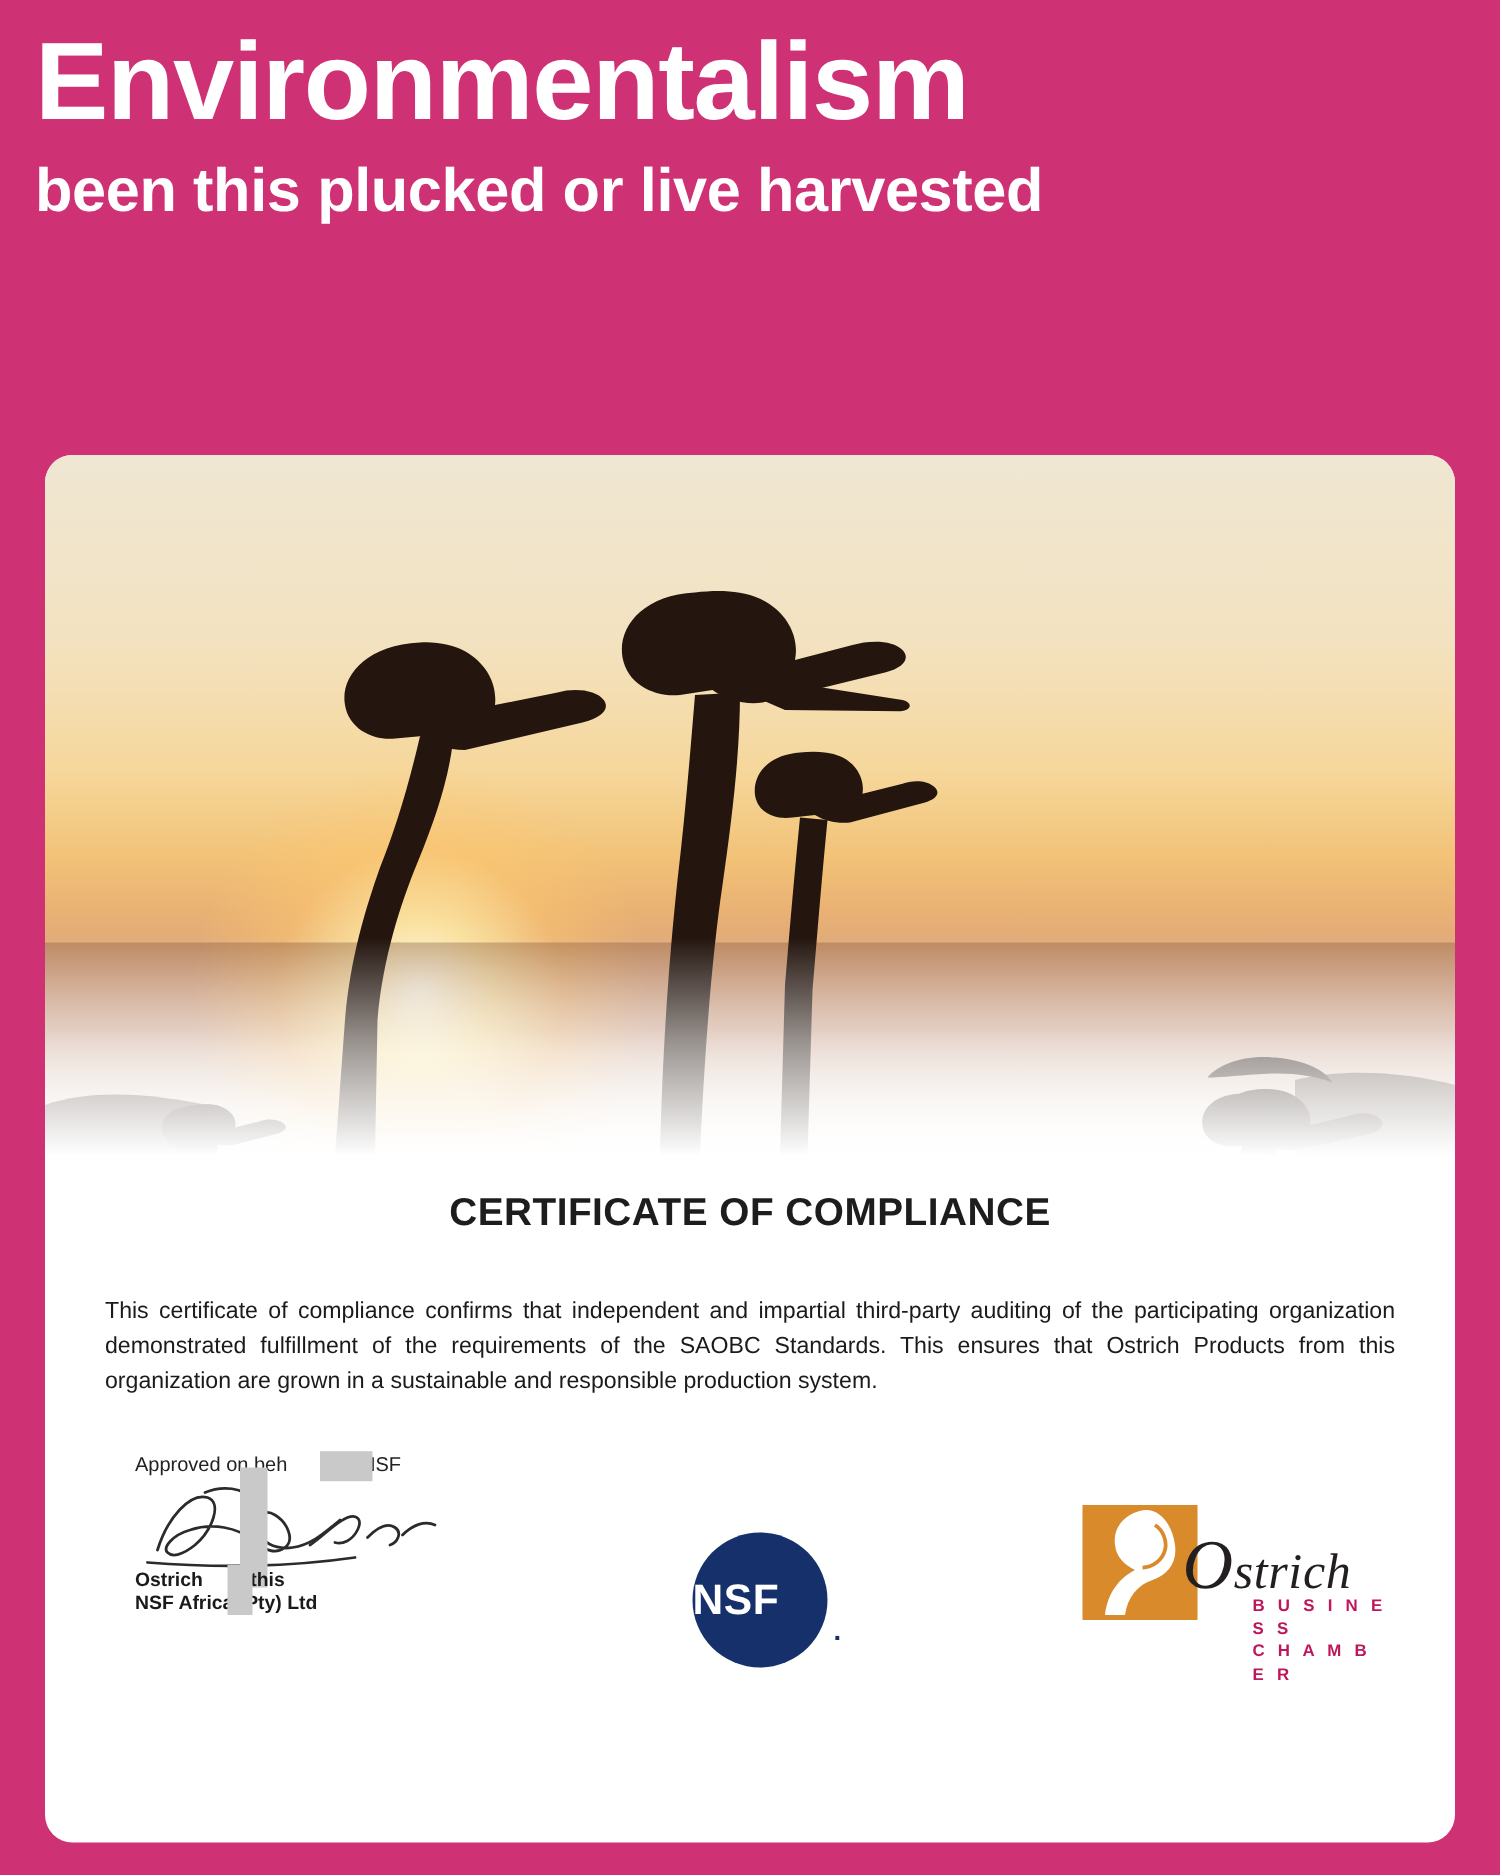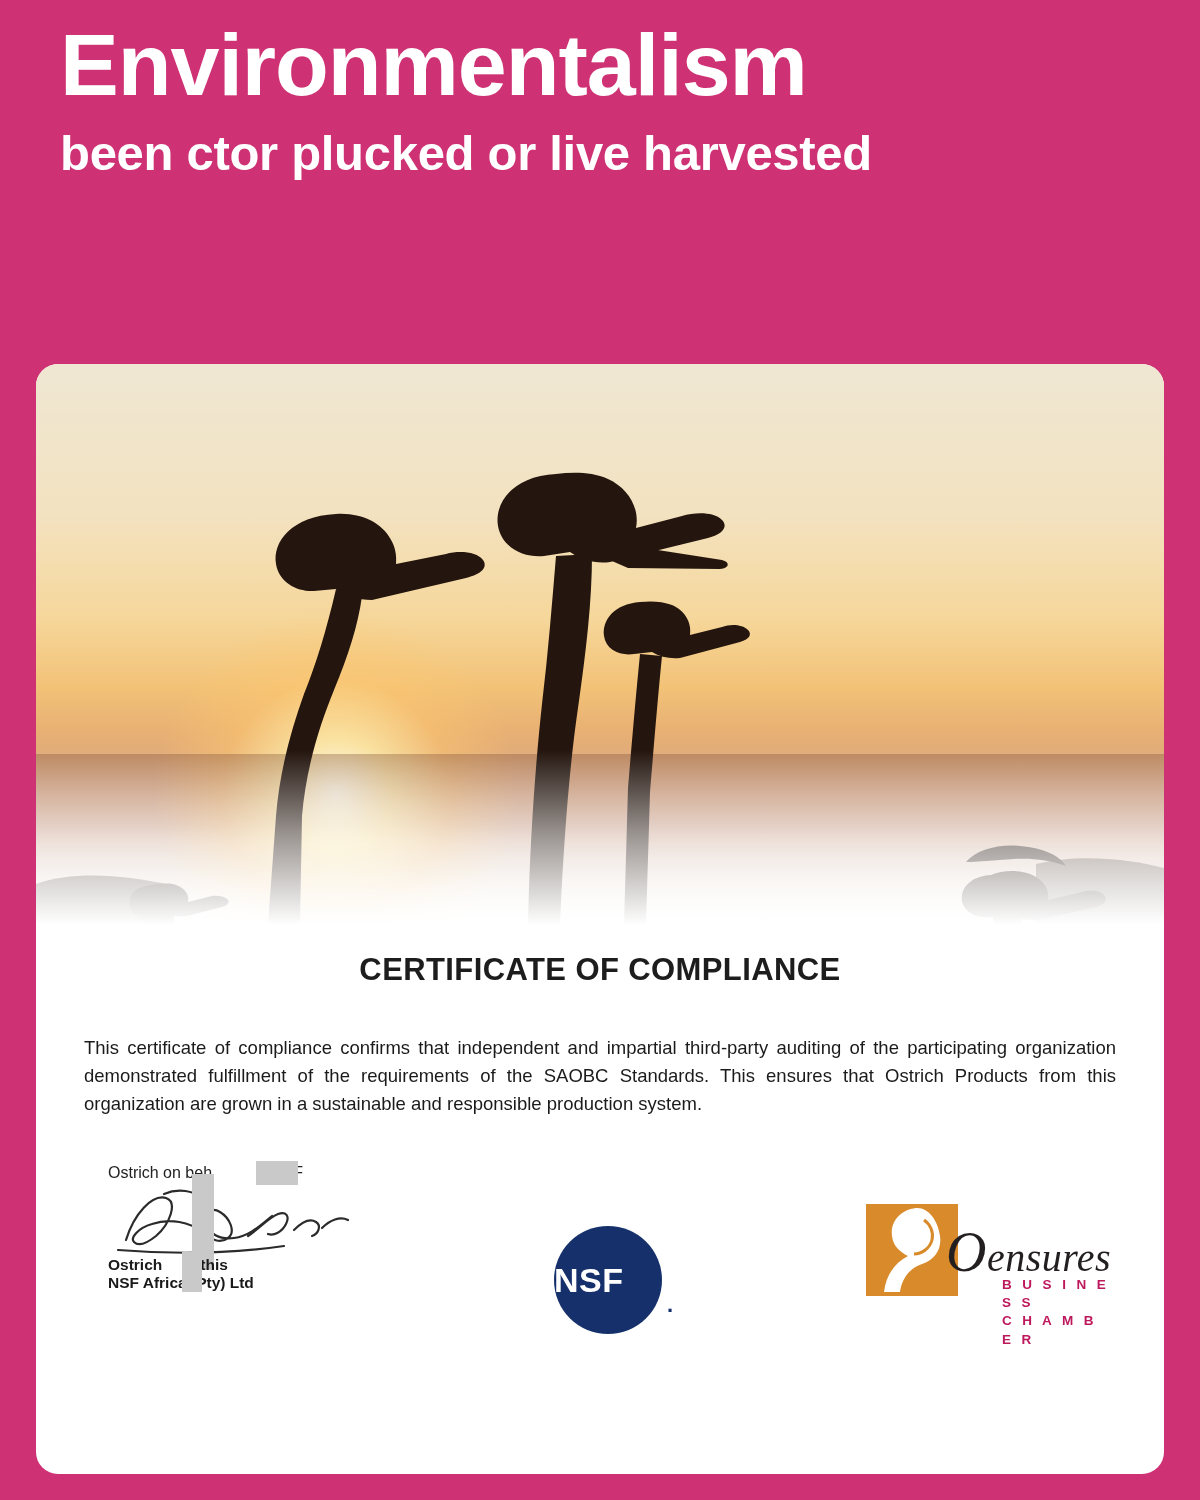--- a/index.html
+++ b/index.html
@@ -7,21 +7,21 @@
     width: 1200px; height: 1500px;
     font-family: "Liberation Sans", sans-serif;
     background: #cf3274;
     overflow: hidden;
   }
 
   .poster {
     position: relative;
     width: 1200px; height: 1500px;
     background: #cf3274;
-    padding: 22px 36px 30px 48px;
+    padding: 22px 36px 30px 16px;
   }
 
   
   .headline-block { padding-left: 12px; }
   .headline {
     color: #ffffff;
     font-size: 88px;
     line-height: 0.98;
     font-weight: bold;
     letter-spacing: -1px;
@@ -157,21 +157,21 @@
   }
 </style>
 </head>
 <body>
 
 <div class="poster">
 
   <div class="headline-block">
     <div class="headline">Environmentalism</div>
     <div class="subhead">
-      <div>been ctor plucked or live harvested</div>
+      <div>been this plucked or live harvested</div>
     </div>
   </div>
 
   <div class="cert-card">
 
     <div class="photo">
       <div class="sun"></div>
       <div class="ground"></div>
       <svg viewBox="0 0 1128 576" preserveAspectRatio="none">
         <g fill="#24160f">
@@ -236,21 +236,21 @@
     </div>
 
     <div class="cert-title">CERTIFICATE OF COMPLIANCE</div>
 
     <div class="cert-body">This certificate of compliance confirms that independent and impartial third-party auditing of the participating organization demonstrated fulfillment of the requirements of the SAOBC Standards. This ensures that Ostrich Products from this organization are grown in a sustainable and responsible production system.</div>
 
     <div class="sig-row">
 
       <div class="sig-block">
         <div class="approved-line">
-          <span>Ostrich on beh</span><span style="display:inline-block;width:50px;">&nbsp;</span><span>f NSF</span>
+          <span>Approved on beh</span><span style="display:inline-block;width:50px;">&nbsp;</span><span>f NSF</span>
           <span class="redact" style="left:148px; top:-3px; width:42px; height:24px;"></span>
         </div>
 
         <div class="sig-scribble">
           <svg viewBox="0 0 300 80" width="300" height="80">
             <g fill="none" stroke="#2b2b2b" stroke-width="2.2" stroke-linecap="round">
               <path d="M18 56 C26 30 44 10 58 14 C70 18 62 40 48 52 C38 60 30 62 26 58 C22 54 30 44 44 40 C62 34 82 38 94 48 C104 56 112 60 120 54 C128 48 122 34 112 28 C104 23 96 28 98 38 C100 50 112 56 126 54 C142 52 154 40 164 32"></path>
               <path d="M56 10 C70 4 86 6 96 16"></path>
               <path d="M140 52 C152 44 160 34 170 30 C178 27 182 32 178 40 C174 48 166 52 160 50"></path>
               <path d="M186 46 C194 38 202 34 208 38 C214 42 210 50 204 52"></path>
@@ -276,21 +276,21 @@
       </div>
 
       <div class="obc">
         <div class="obc-square">
           <svg viewBox="0 0 92 92" width="92" height="92">
             <path d="M50 4 C34 6 24 18 26 32 C27 42 34 48 42 52 C30 58 20 70 18 88 L34 88 C36 74 44 64 56 60 C68 56 76 46 74 32 C72 16 62 3 50 4 Z" fill="#ffffff"></path>
             <path d="M58 16 C64 20 68 28 66 36 C64 44 56 50 48 50" fill="none" stroke="#d98a2b" stroke-width="3"></path>
           </svg>
         </div>
         <div class="obc-word">
-          <span style="font-size:56px;">O</span><span>ensures</span>
+          <span style="font-size:56px;">O</span><span>strich</span>
         </div>
         <div class="obc-sub">
           <div>B U S I N E S S</div>
           <div>C H A M B E R</div>
         </div>
       </div>
 
     </div>
   </div>
 </div>

